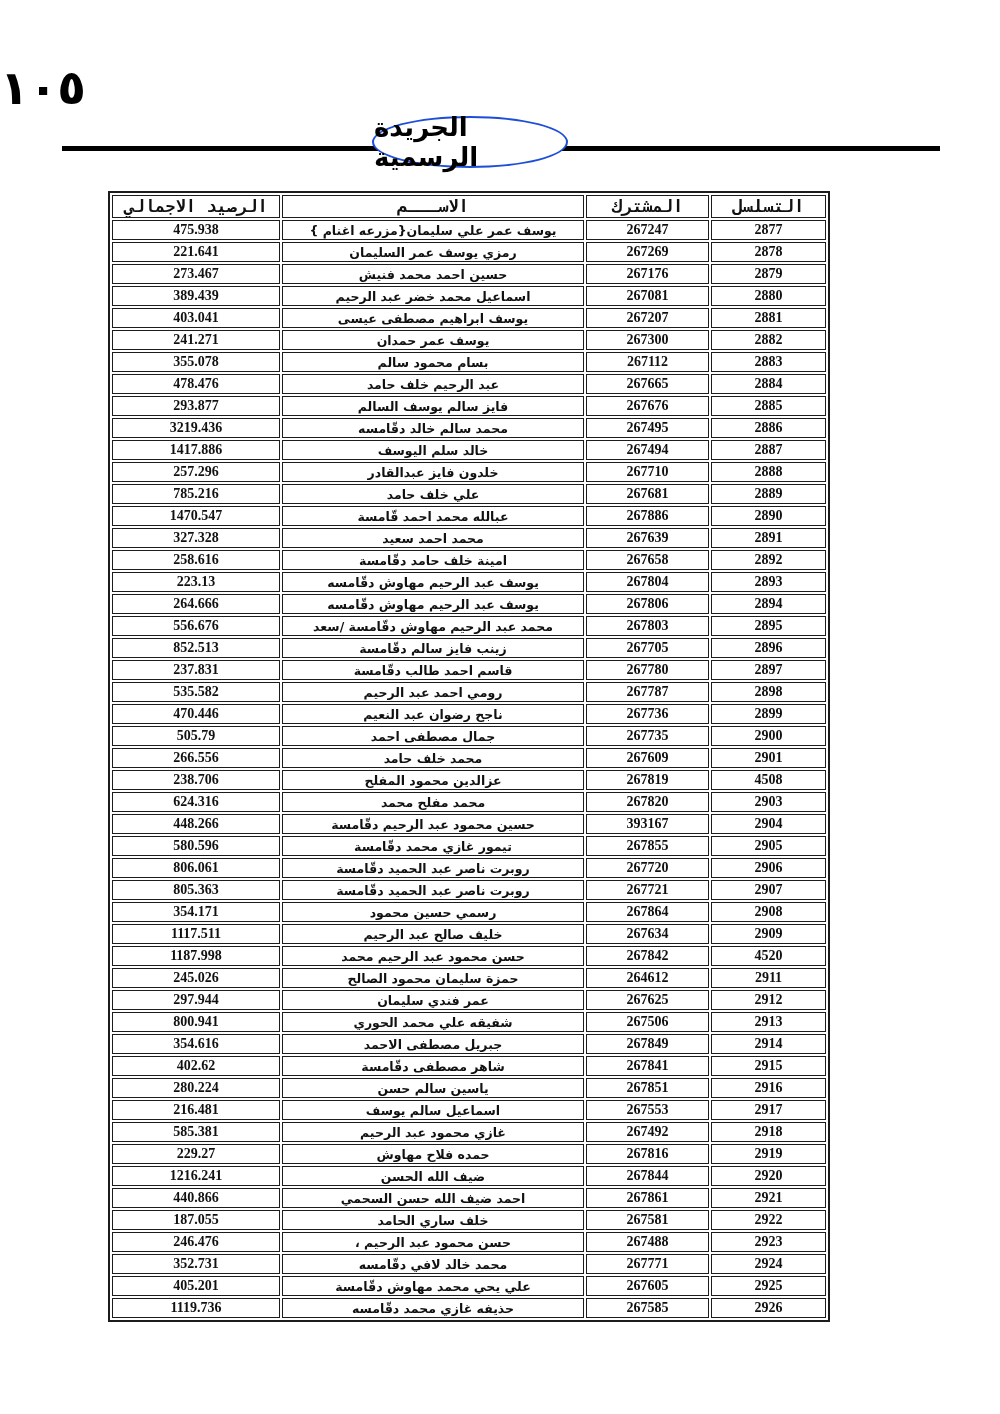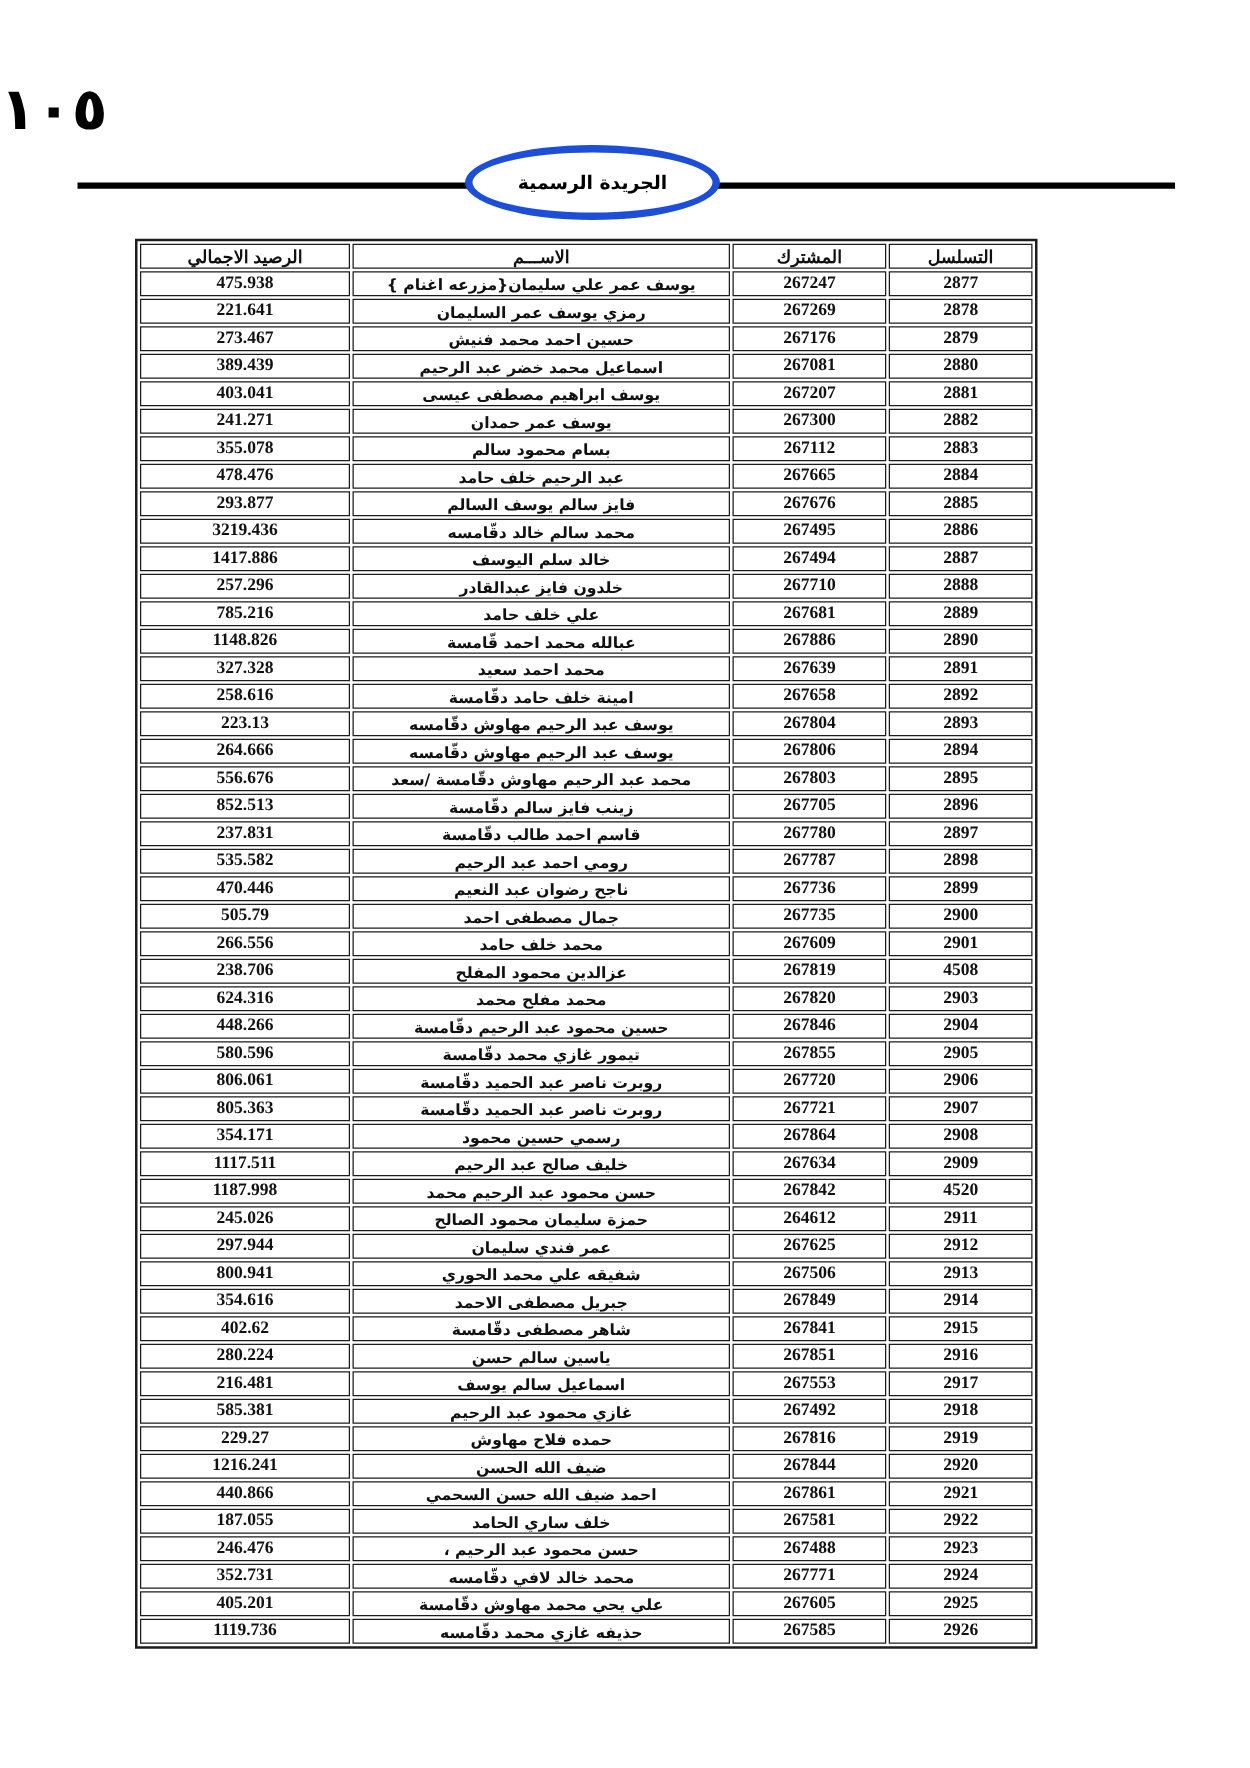--- a/index.html
+++ b/index.html
@@ -34,28 +34,28 @@
     background: #000;
     z-index: 1;
   }
   .banner-oval {
     position: absolute;
     top: 116px;
     left: 372px;
     width: 192px;
     height: 48px;
     background: #ffffff;
-    border: 6px solid #1d4ed8;
+    border: 2px solid #1d4ed8;
     border-radius: 50%;
     z-index: 2;
     display: flex;
     align-items: center;
     justify-content: center;
     font-weight: bold;
-    font-size: 15px;
+    font-size: 26px;
     color: #000;
   }
   .table-wrap {
     position: absolute;
     top: 191px;
     left: 108px;
     z-index: 1;
   }
   table.gazette {
     border-collapse: separate;
@@ -70,23 +70,23 @@
     border: 1px solid #1c1c1c;
     text-align: center;
     vertical-align: middle;
     height: 18px;
     padding: 0 2px;
     overflow: hidden;
     white-space: nowrap;
     background: #ffffff;
   }
   table.gazette th {
-    font-size: 14px;
+    font-size: 17px;
     font-weight: bold;
-    font-family: Liberation Sans, sans-serif;
+    font-family: Liberation Mono, monospace;
   }
   td.col-serial, td.col-subscriber, td.col-balance {
     font-family: "Liberation Serif", serif;
     font-weight: bold;
     font-size: 14px;
     direction: ltr;
   }
   td.col-name {
     font-size: 12.5px;
     font-weight: bold;
@@ -201,21 +201,21 @@
         <tr>
           <td class="col-serial">2889</td>
           <td class="col-subscriber">267681</td>
           <td class="col-name">علي خلف حامد</td>
           <td class="col-balance">785.216</td>
         </tr>
         <tr>
           <td class="col-serial">2890</td>
           <td class="col-subscriber">267886</td>
           <td class="col-name">عبالله محمد احمد قّامسة</td>
-          <td class="col-balance">1148.826</td>
+          <td class="col-balance">1470.547</td>
         </tr>
         <tr>
           <td class="col-serial">2891</td>
           <td class="col-subscriber">267639</td>
           <td class="col-name">محمد احمد سعيد</td>
           <td class="col-balance">327.328</td>
         </tr>
         <tr>
           <td class="col-serial">2892</td>
           <td class="col-subscriber">267658</td>
@@ -283,21 +283,21 @@
           <td class="col-balance">238.706</td>
         </tr>
         <tr>
           <td class="col-serial">2903</td>
           <td class="col-subscriber">267820</td>
           <td class="col-name">محمد مفلح محمد</td>
           <td class="col-balance">624.316</td>
         </tr>
         <tr>
           <td class="col-serial">2904</td>
-          <td class="col-subscriber">267846</td>
+          <td class="col-subscriber">393167</td>
           <td class="col-name">حسين محمود عبد الرحيم دقّامسة</td>
           <td class="col-balance">448.266</td>
         </tr>
         <tr>
           <td class="col-serial">2905</td>
           <td class="col-subscriber">267855</td>
           <td class="col-name">تيمور غازي محمد دقّامسة</td>
           <td class="col-balance">580.596</td>
         </tr>
         <tr>

